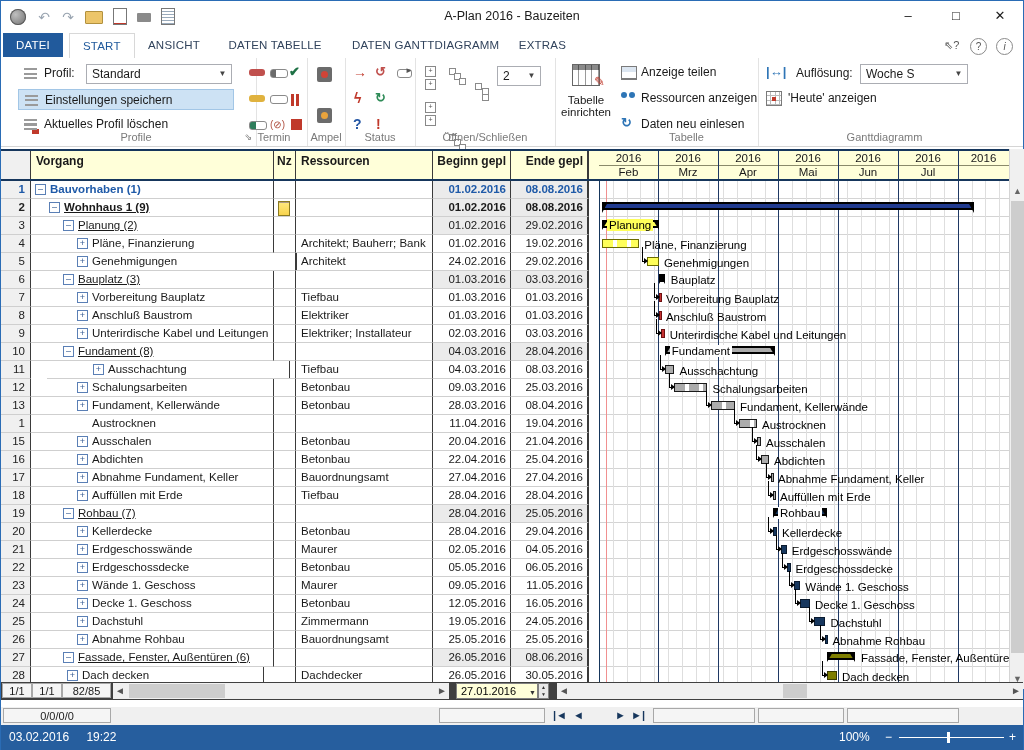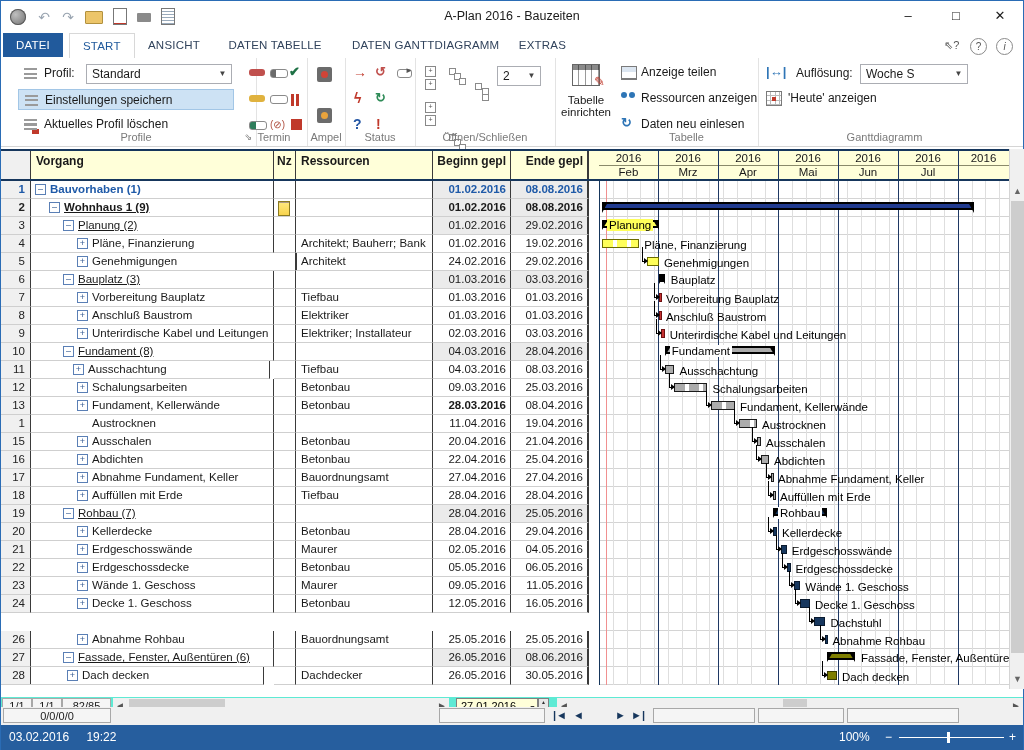--- a/index.html
+++ b/index.html
@@ -69,21 +69,21 @@
      repeating-linear-gradient(180deg,transparent 0 17px,#d4d4d4 17px 18px);border-left:1px solid #16365c;box-sizing:border-box}
   .gbar{position:absolute;box-sizing:border-box}
   .glabel{position:absolute;font-size:11.5px;color:#000;white-space:nowrap;line-height:12px}
   .tri{position:absolute;width:0;height:0;border-top:10px solid #000}
   .conn{position:absolute;background:#000}
   .connarr{position:absolute;width:0;height:0;border-left:4px solid #000;border-top:3px solid transparent;border-bottom:3px solid transparent}
   #vsb{position:absolute;left:1008px;top:148px;width:16px;height:540px;background:#f0f0f0;border-left:1px solid #d4d4d4;box-sizing:border-box}
   .sbarrow{position:absolute;left:0;width:15px;height:16px;text-align:center;font-size:9px;color:#666;line-height:16px}
   .sbthumb{position:absolute;background:#cdcdcd}
   
-  #frow1{position:absolute;left:0;top:696px;width:100%;height:18px;background:#5eead4}
+  #frow1{position:absolute;left:0;top:681px;width:100%;height:18px;background:#404040}
   #frow2{position:absolute;left:0;top:706px;width:100%;height:18px;background:#f0f0f0}
   .fcell{position:absolute;top:1px;height:15px;background:#f5f5f5;border:1px solid #a8a8a8;box-sizing:border-box;font-size:11px;text-align:center;line-height:14px;color:#1a1a1a}
   .hsb{position:absolute;top:1px;height:16px;background:#f0f0f0}
   .hsb .lt,.hsb .rt{position:absolute;top:0;width:14px;height:16px;font-size:10px;color:#555;text-align:center;line-height:16px}
   .datebox{position:absolute;top:1px;height:16px;background:#ffffd9;border:1px solid #808080;box-sizing:border-box;font-size:11px;line-height:14px;padding-left:4px}
   .spin{position:absolute;top:1px;width:11px;height:16px;border:1px solid #808080;box-sizing:border-box;background:#e8e8e8;font-size:5px;text-align:center;line-height:7px;color:#333}
   .navg{position:absolute;top:2px;font-size:11px;color:#16365c;font-weight:bold}
   
   #statusbar{position:absolute;left:0;top:724px;width:100%;height:25px;background:#265e9e;color:#fff;font-size:12px;line-height:25px}
   #zoomtrack{position:absolute;top:12px;width:105px;height:1px;background:#fff}
@@ -358,40 +358,40 @@
       <div class="trow" style="top: 162px;">
         <div class="tcell numc" style="left: 0px; width: 30px;">10</div>
         <div class="tcell " style="left: 30px; width: 243px; padding-left: 32px;"><span class="expbox">–</span><span class="style-sum2">Fundament (8)</span></div>
         <div class="tcell " style="left: 273px; width: 22px;"></div>
         <div class="tcell " style="left: 295px; width: 137px; padding-left: 5px;"></div>
         <div class="tcell datec graydate" style="left: 432px; width: 78px;">04.03.2016</div>
         <div class="tcell datec graydate" style="left: 510px; width: 78px; border-right: 2px solid rgb(58, 58, 58);">28.04.2016</div>
       </div>
       <div class="trow" style="top: 180px;">
         <div class="tcell numc" style="left: 0px; width: 30px;">11</div>
-        <div class="tcell " style="left: 26px; width: 243px; padding-left: 46px;"><span class="expbox">+</span><span class="style-task">Ausschachtung</span></div>
+        <div class="tcell " style="left: 46px; width: 243px; padding-left: 46px;"><span class="expbox">+</span><span class="style-task">Ausschachtung</span></div>
         <div class="tcell " style="left: 273px; width: 22px;"></div>
         <div class="tcell " style="left: 295px; width: 137px; padding-left: 5px;">Tiefbau</div>
         <div class="tcell datec" style="left: 432px; width: 78px;">04.03.2016</div>
         <div class="tcell datec" style="left: 510px; width: 78px; border-right: 2px solid rgb(58, 58, 58);">08.03.2016</div>
       </div>
       <div class="trow" style="top: 198px;">
         <div class="tcell numc" style="left: 0px; width: 30px;">12</div>
         <div class="tcell " style="left: 30px; width: 243px; padding-left: 46px;"><span class="expbox">+</span><span class="style-task">Schalungsarbeiten</span></div>
         <div class="tcell " style="left: 273px; width: 22px;"></div>
         <div class="tcell " style="left: 295px; width: 137px; padding-left: 5px;">Betonbau</div>
         <div class="tcell datec" style="left: 432px; width: 78px;">09.03.2016</div>
         <div class="tcell datec" style="left: 510px; width: 78px; border-right: 2px solid rgb(58, 58, 58);">25.03.2016</div>
       </div>
       <div class="trow" style="top: 216px;">
         <div class="tcell numc" style="left: 0px; width: 30px;">13</div>
         <div class="tcell " style="left: 30px; width: 243px; padding-left: 46px;"><span class="expbox">+</span><span class="style-task">Fundament, Kellerwände</span></div>
         <div class="tcell " style="left: 273px; width: 22px;"></div>
         <div class="tcell " style="left: 295px; width: 137px; padding-left: 5px;">Betonbau</div>
-        <div class="tcell datec" style="left: 432px; width: 78px; font-weight: bold;">28.03.2016</div>
+        <div class="tcell datec" style="left: 432px; width: 78px;">28.03.2016</div>
         <div class="tcell datec" style="left: 510px; width: 78px; border-right: 2px solid rgb(58, 58, 58);">08.04.2016</div>
       </div>
       <div class="trow" style="top: 234px;">
         <div class="tcell numc" style="left: 0px; width: 30px;">1</div>
         <div class="tcell " style="left: 30px; width: 243px; padding-left: 61px;"><span class="style-task">Austrocknen</span></div>
         <div class="tcell " style="left: 273px; width: 22px;"></div>
         <div class="tcell " style="left: 295px; width: 137px; padding-left: 5px;"></div>
         <div class="tcell datec" style="left: 432px; width: 78px;">11.04.2016</div>
         <div class="tcell datec" style="left: 510px; width: 78px; border-right: 2px solid rgb(58, 58, 58);">19.04.2016</div>
       </div>
@@ -467,20 +467,28 @@
         <div class="tcell datec" style="left: 432px; width: 78px;">09.05.2016</div>
         <div class="tcell datec" style="left: 510px; width: 78px; border-right: 2px solid rgb(58, 58, 58);">11.05.2016</div>
       </div>
       <div class="trow" style="top: 414px;">
         <div class="tcell numc" style="left: 0px; width: 30px;">24</div>
         <div class="tcell " style="left: 30px; width: 243px; padding-left: 46px;"><span class="expbox">+</span><span class="style-task">Decke 1. Geschoss</span></div>
         <div class="tcell " style="left: 273px; width: 22px;"></div>
         <div class="tcell " style="left: 295px; width: 137px; padding-left: 5px;">Betonbau</div>
         <div class="tcell datec" style="left: 432px; width: 78px;">12.05.2016</div>
         <div class="tcell datec" style="left: 510px; width: 78px; border-right: 2px solid rgb(58, 58, 58);">16.05.2016</div>
+      </div>
+      <div class="trow" style="top: 432px;">
+        <div class="tcell numc" style="left: 0px; width: 30px;">25</div>
+        <div class="tcell " style="left: 30px; width: 243px; padding-left: 46px;"><span class="expbox">+</span><span class="style-task">Dachstuhl</span></div>
+        <div class="tcell " style="left: 273px; width: 22px;"></div>
+        <div class="tcell " style="left: 295px; width: 137px; padding-left: 5px;">Zimmermann</div>
+        <div class="tcell datec" style="left: 432px; width: 78px;">19.05.2016</div>
+        <div class="tcell datec" style="left: 510px; width: 78px; border-right: 2px solid rgb(58, 58, 58);">24.05.2016</div>
       </div>
       <div class="trow" style="top: 450px;">
         <div class="tcell numc" style="left: 0px; width: 30px;">26</div>
         <div class="tcell " style="left: 30px; width: 243px; padding-left: 46px;"><span class="expbox">+</span><span class="style-task">Abnahme Rohbau</span></div>
         <div class="tcell " style="left: 273px; width: 22px;"></div>
         <div class="tcell " style="left: 295px; width: 137px; padding-left: 5px;">Bauordnungsamt</div>
         <div class="tcell datec" style="left: 432px; width: 78px;">25.05.2016</div>
         <div class="tcell datec" style="left: 510px; width: 78px; border-right: 2px solid rgb(58, 58, 58);">25.05.2016</div>
       </div>
       <div class="trow" style="top: 468px;">

